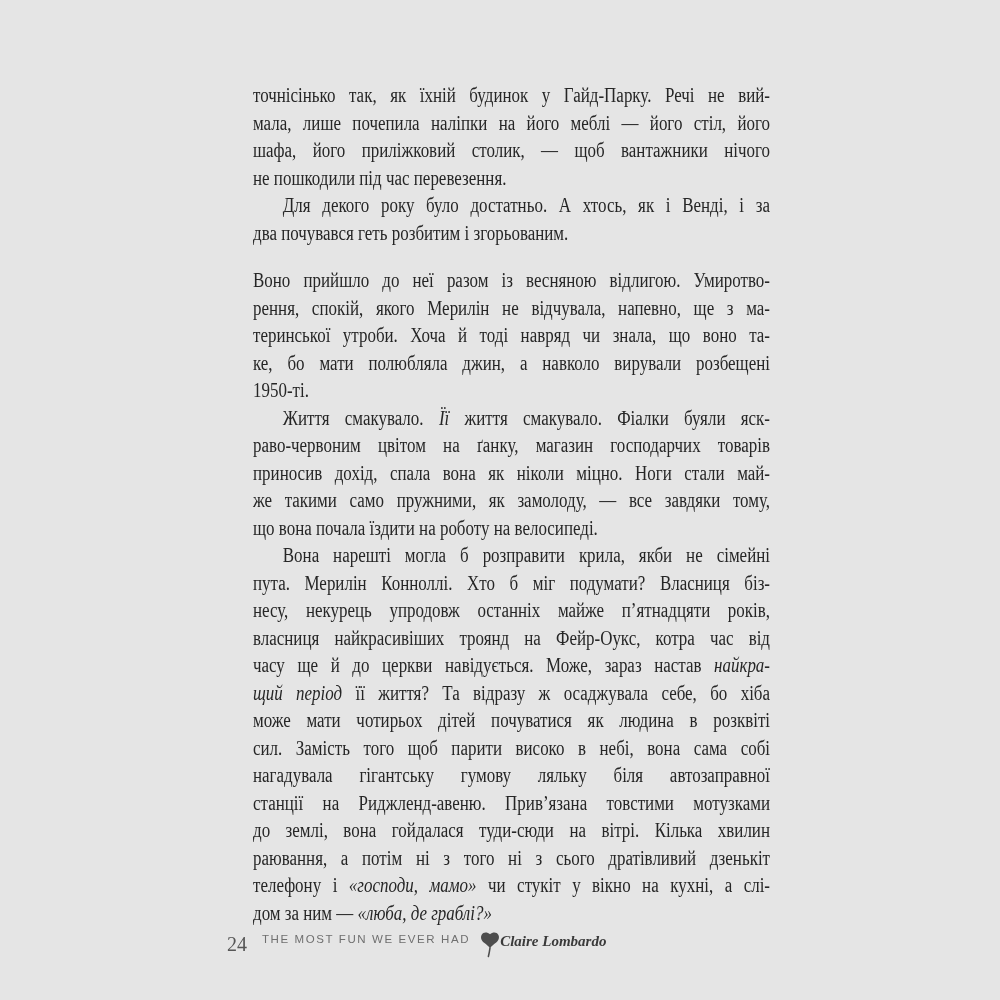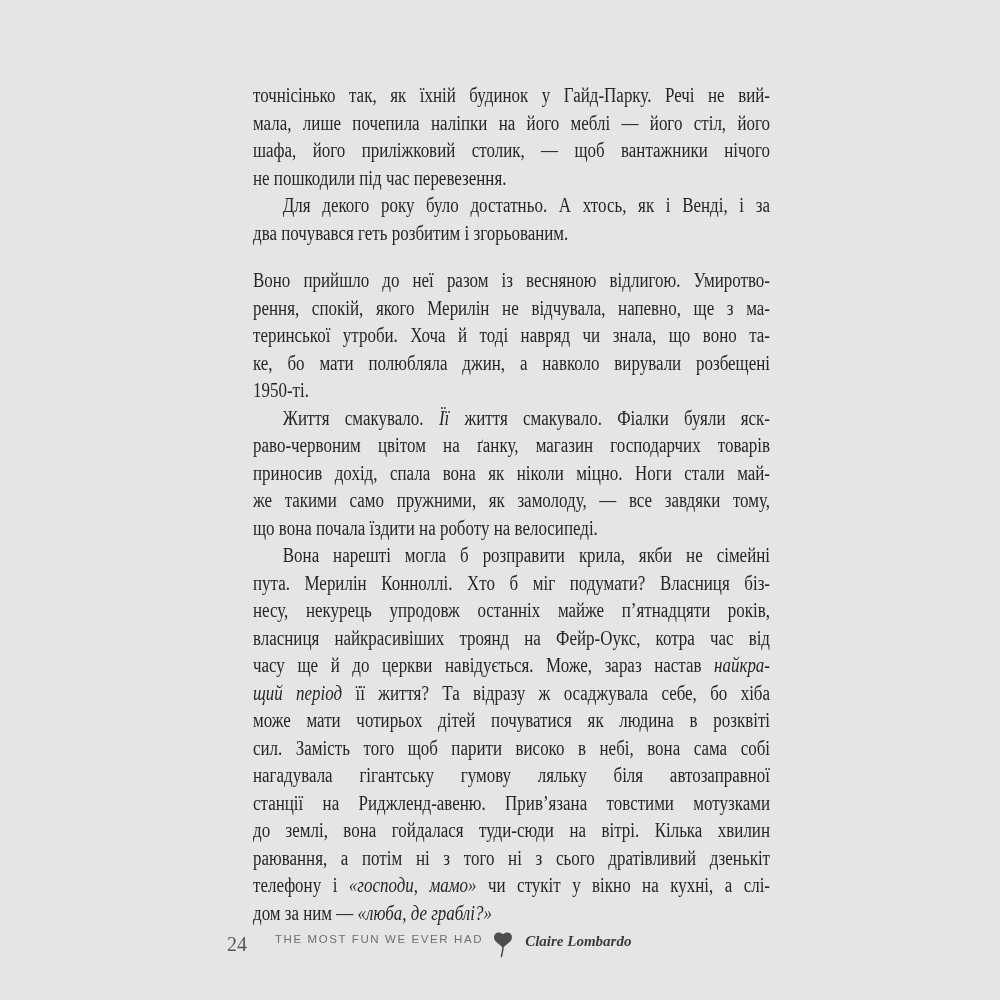--- a/index.html
+++ b/index.html
@@ -41,34 +41,33 @@
     left: 227px; top: 933px;
     display: flex;
     align-items: flex-start;
   }
   .page-number {
     font-family: "Liberation Serif", serif;
     font-size: 20px;
     color: #565656;
   }
   .book-title {
-    margin-left: 28px;
+    margin-left: 15px;
     font-family: "Liberation Sans", sans-serif;
     font-size: 11.5px;
     letter-spacing: 1.6px;
     color: #6f6f6f;
   }
   .leaf-icon-wrap {
     margin-left: 10px;
     align-self: flex-start;
     margin-top: -2px;
     line-height: 0;
   }
   .author-name {
-    margin-left: 12px;
     font-family: "Liberation Serif", serif;
     font-style: italic;
     font-weight: bold;
     font-size: 15px;
     color: #3a3a3a;
   }
 </style>
 </head>
 <body>
 

